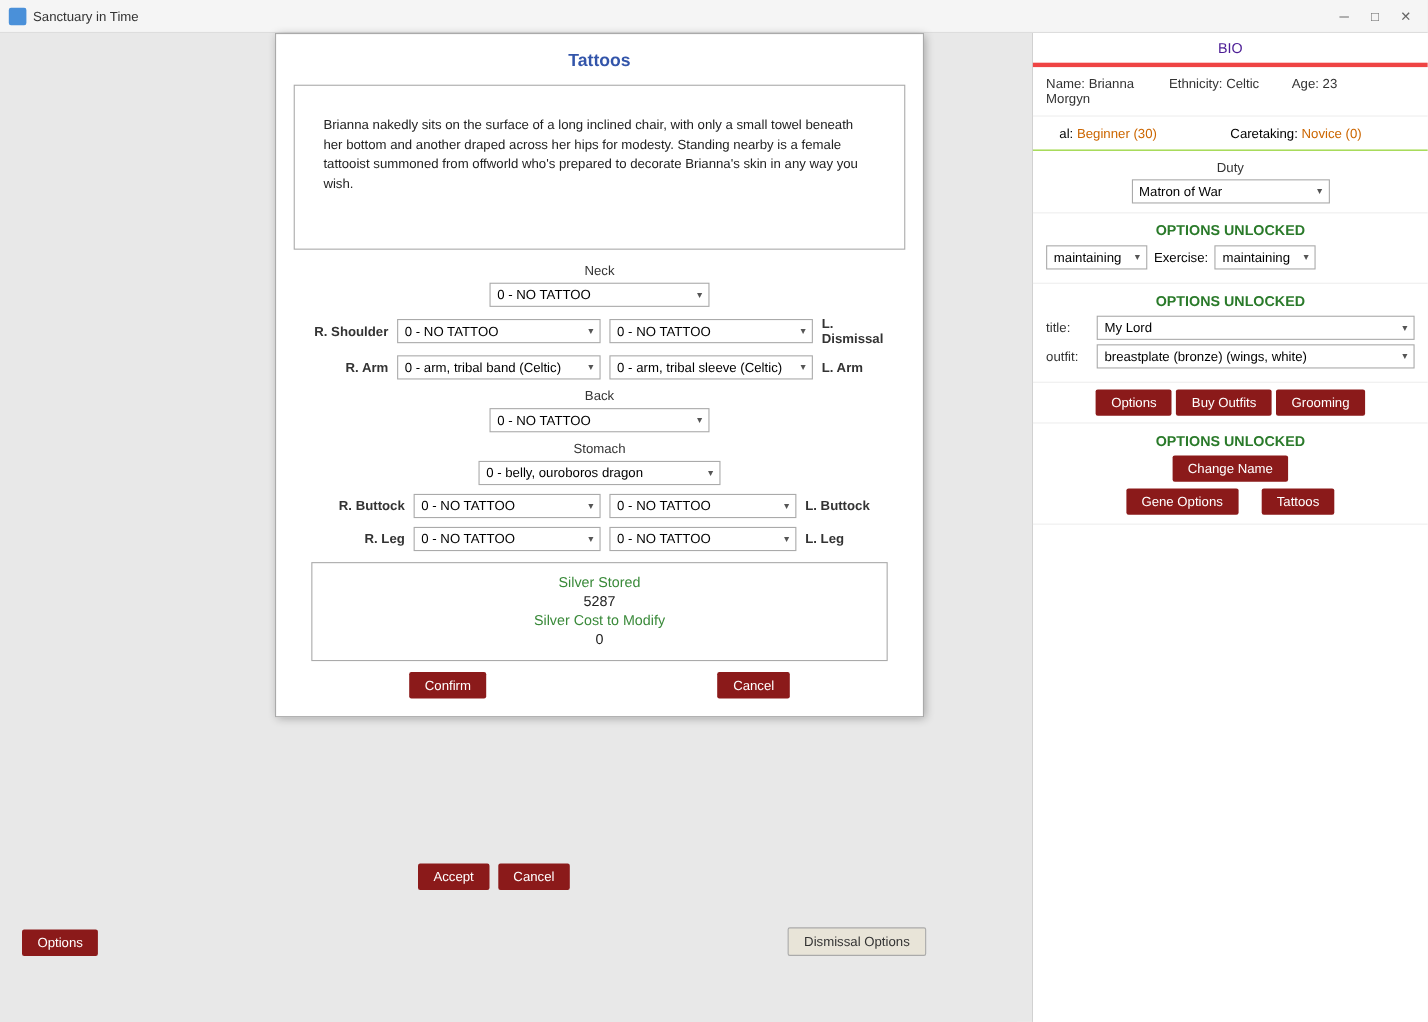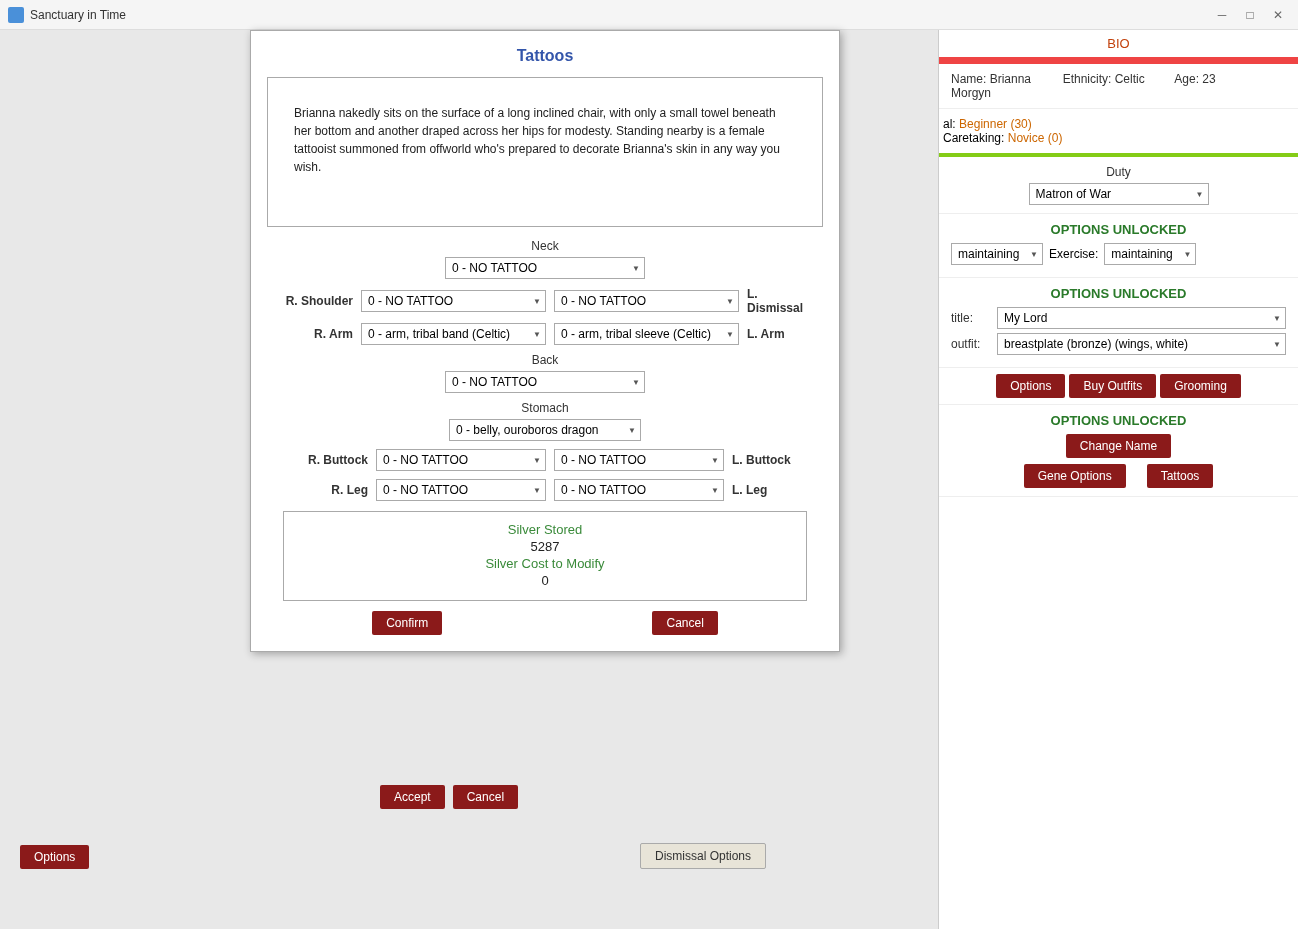--- a/index.html
+++ b/index.html
@@ -62,24 +62,24 @@
       position: absolute;
       top: 0; right: 0;
       width: 360px;
       bottom: 0;
       background: white;
       border-left: 1px solid #ccc;
     }
 
     .bio-header {
       text-align: center;
-      color: #c2410c;
+      color: #4c1d95;
       font-size: 13px;
       padding: 6px;
-      border-bottom: 7px solid #ef4444;
+      border-bottom: 4px solid #ef4444;
     }
 
     .bio-name-row {
       display: flex;
       padding: 8px 12px;
       border-bottom: 1px solid #eee;
     }
     .bio-field {
       flex: 1;
       font-size: 12px;
@@ -89,24 +89,23 @@
     .devotion-row {
       padding: 8px 12px;
       text-align: center;
       border-bottom: 1px solid #eee;
       font-size: 12px;
     }
     .devotion-value { color: #cc6600; }
 
     .skills-row {
       display: flex;
-      padding: 8px 4px;
-      border-bottom: 4px solid #84cc16;
-      font-size: 12px;
-      flex-direction: column;
+      padding: 8px 24px;
+      border-bottom: 1px solid #84cc16;
+      font-size: 12px;
     }
     .skill-item { flex: 1; }
     .skill-value-beginner { color: #cc6600; }
     .skill-value-novice { color: #cc6600; }
 
     .duty-section {
       padding: 8px 12px;
       border-bottom: 1px solid #eee;
       text-align: center;
     }
@@ -187,21 +186,21 @@
     .accept-cancel-row {
       position: absolute;
       bottom: 120px;
       left: 380px;
       display: flex;
       gap: 8px;
     }
     .dismissal-row {
       position: absolute;
       bottom: 60px;
-      left: 640px;
+      left: 716px;
     }
     .options-bottom {
       position: absolute;
       bottom: 60px;
       left: 20px;
     }
 
     
     .left-content {
       position: absolute;
@@ -472,21 +471,21 @@
       <div class="select-wrapper">
         <select style="width:200px">
           <option>0 - NO TATTOO</option>
         </select>
       </div>
     </div>
 
     <div class="section-label">Stomach</div>
     <div class="tattoo-row">
       <div class="select-wrapper">
-        <select style="width:192px">
+        <select style="width:220px">
           <option>0 - belly, ouroboros dragon</option>
         </select>
       </div>
     </div>
 
     <div class="tattoo-row">
       <span class="tattoo-label tattoo-label-left">R. Buttock</span>
       <div class="select-wrapper">
         <select style="width:170px">
           <option>0 - NO TATTOO</option>

